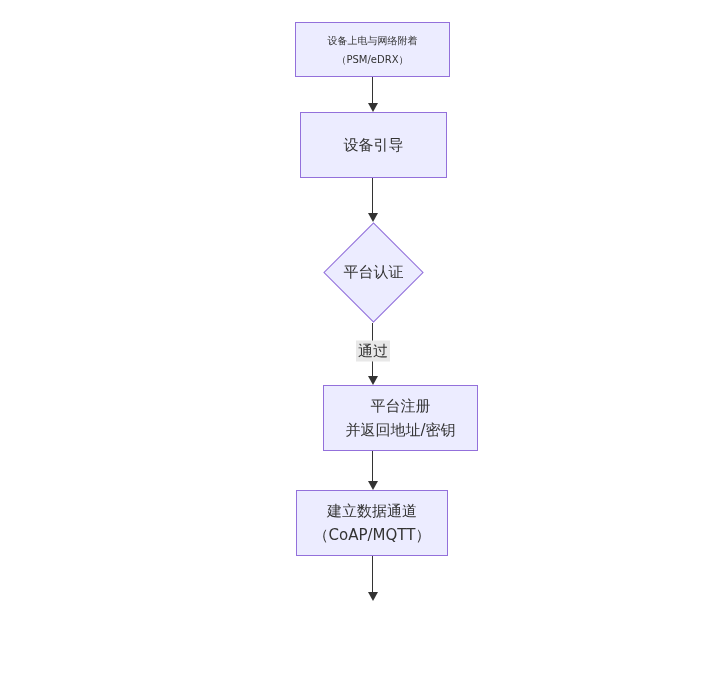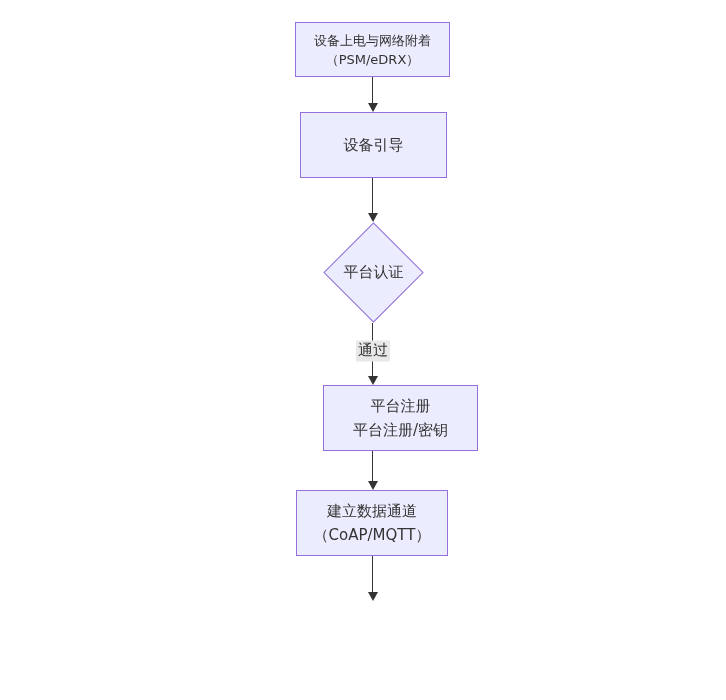--- a/index.html
+++ b/index.html
@@ -16,21 +16,21 @@
     position:relative;width:726px;height:700px;background:var(--background);
     overflow:hidden;color:var(--text);
   }
   .node{
     position:absolute;box-sizing:border-box;
     background:var(--node-fill);border:1px solid var(--node-border);
     display:flex;flex-direction:column;align-items:center;justify-content:center;
     text-align:center;color:var(--text);
   }
   .node span{display:block;}
-  .rect-sm{font-size:13px;line-height:19px;text-align:right;}
+  .rect-sm{font-size:10px;line-height:19px;text-align:right;}
   .rect-md{font-size:15px;line-height:24px;}
   .diamond-wrap{
     position:absolute;display:flex;align-items:center;justify-content:center;
   }
   .diamond-shape{
     position:absolute;left:50%;top:50%;
     width:71px;height:71px;margin-left:-35.5px;margin-top:-35.5px;
     transform:rotate(45deg);
     background:var(--node-fill);border:1px solid var(--node-border);
     box-sizing:border-box;
@@ -74,25 +74,25 @@
   <div class="edge-line" style="left:372px;top:178px;height:35px;"></div>
   <div class="arrowhead" style="left:368px;top:213px;"></div>
 
   <div class="diamond-wrap" style="left:323px;top:222px;width:101px;height:101px;">
     <div class="diamond-shape"></div>
     <span class="diamond-label">平台认证</span>
   </div>
 
   <div class="edge-line" style="left:372px;top:323px;height:53px;"></div>
   <div class="arrowhead" style="left:368px;top:376px;"></div>
-  <div class="edge-label" style="left:373px;top:351px;font-family:Liberation Mono, monospace;">通过</div>
+  <div class="edge-label" style="left:373px;top:351px;">通过</div>
 
   <div class="node rect-md" style="left:295px;top:385px;width:155px;height:66px;margin-left:28px;">
     <span>平台注册</span>
-    <span>平台注册/密钥</span>
+    <span>并返回地址/密钥</span>
   </div>
 
   <div class="edge-line" style="left:372px;top:451px;height:30px;"></div>
   <div class="arrowhead" style="left:368px;top:481px;"></div>
 
   <div class="node rect-md" style="left:296px;top:490px;width:152px;height:66px;">
     <span>建立数据通道</span>
     <span>（CoAP/MQTT）</span>
   </div>
 

